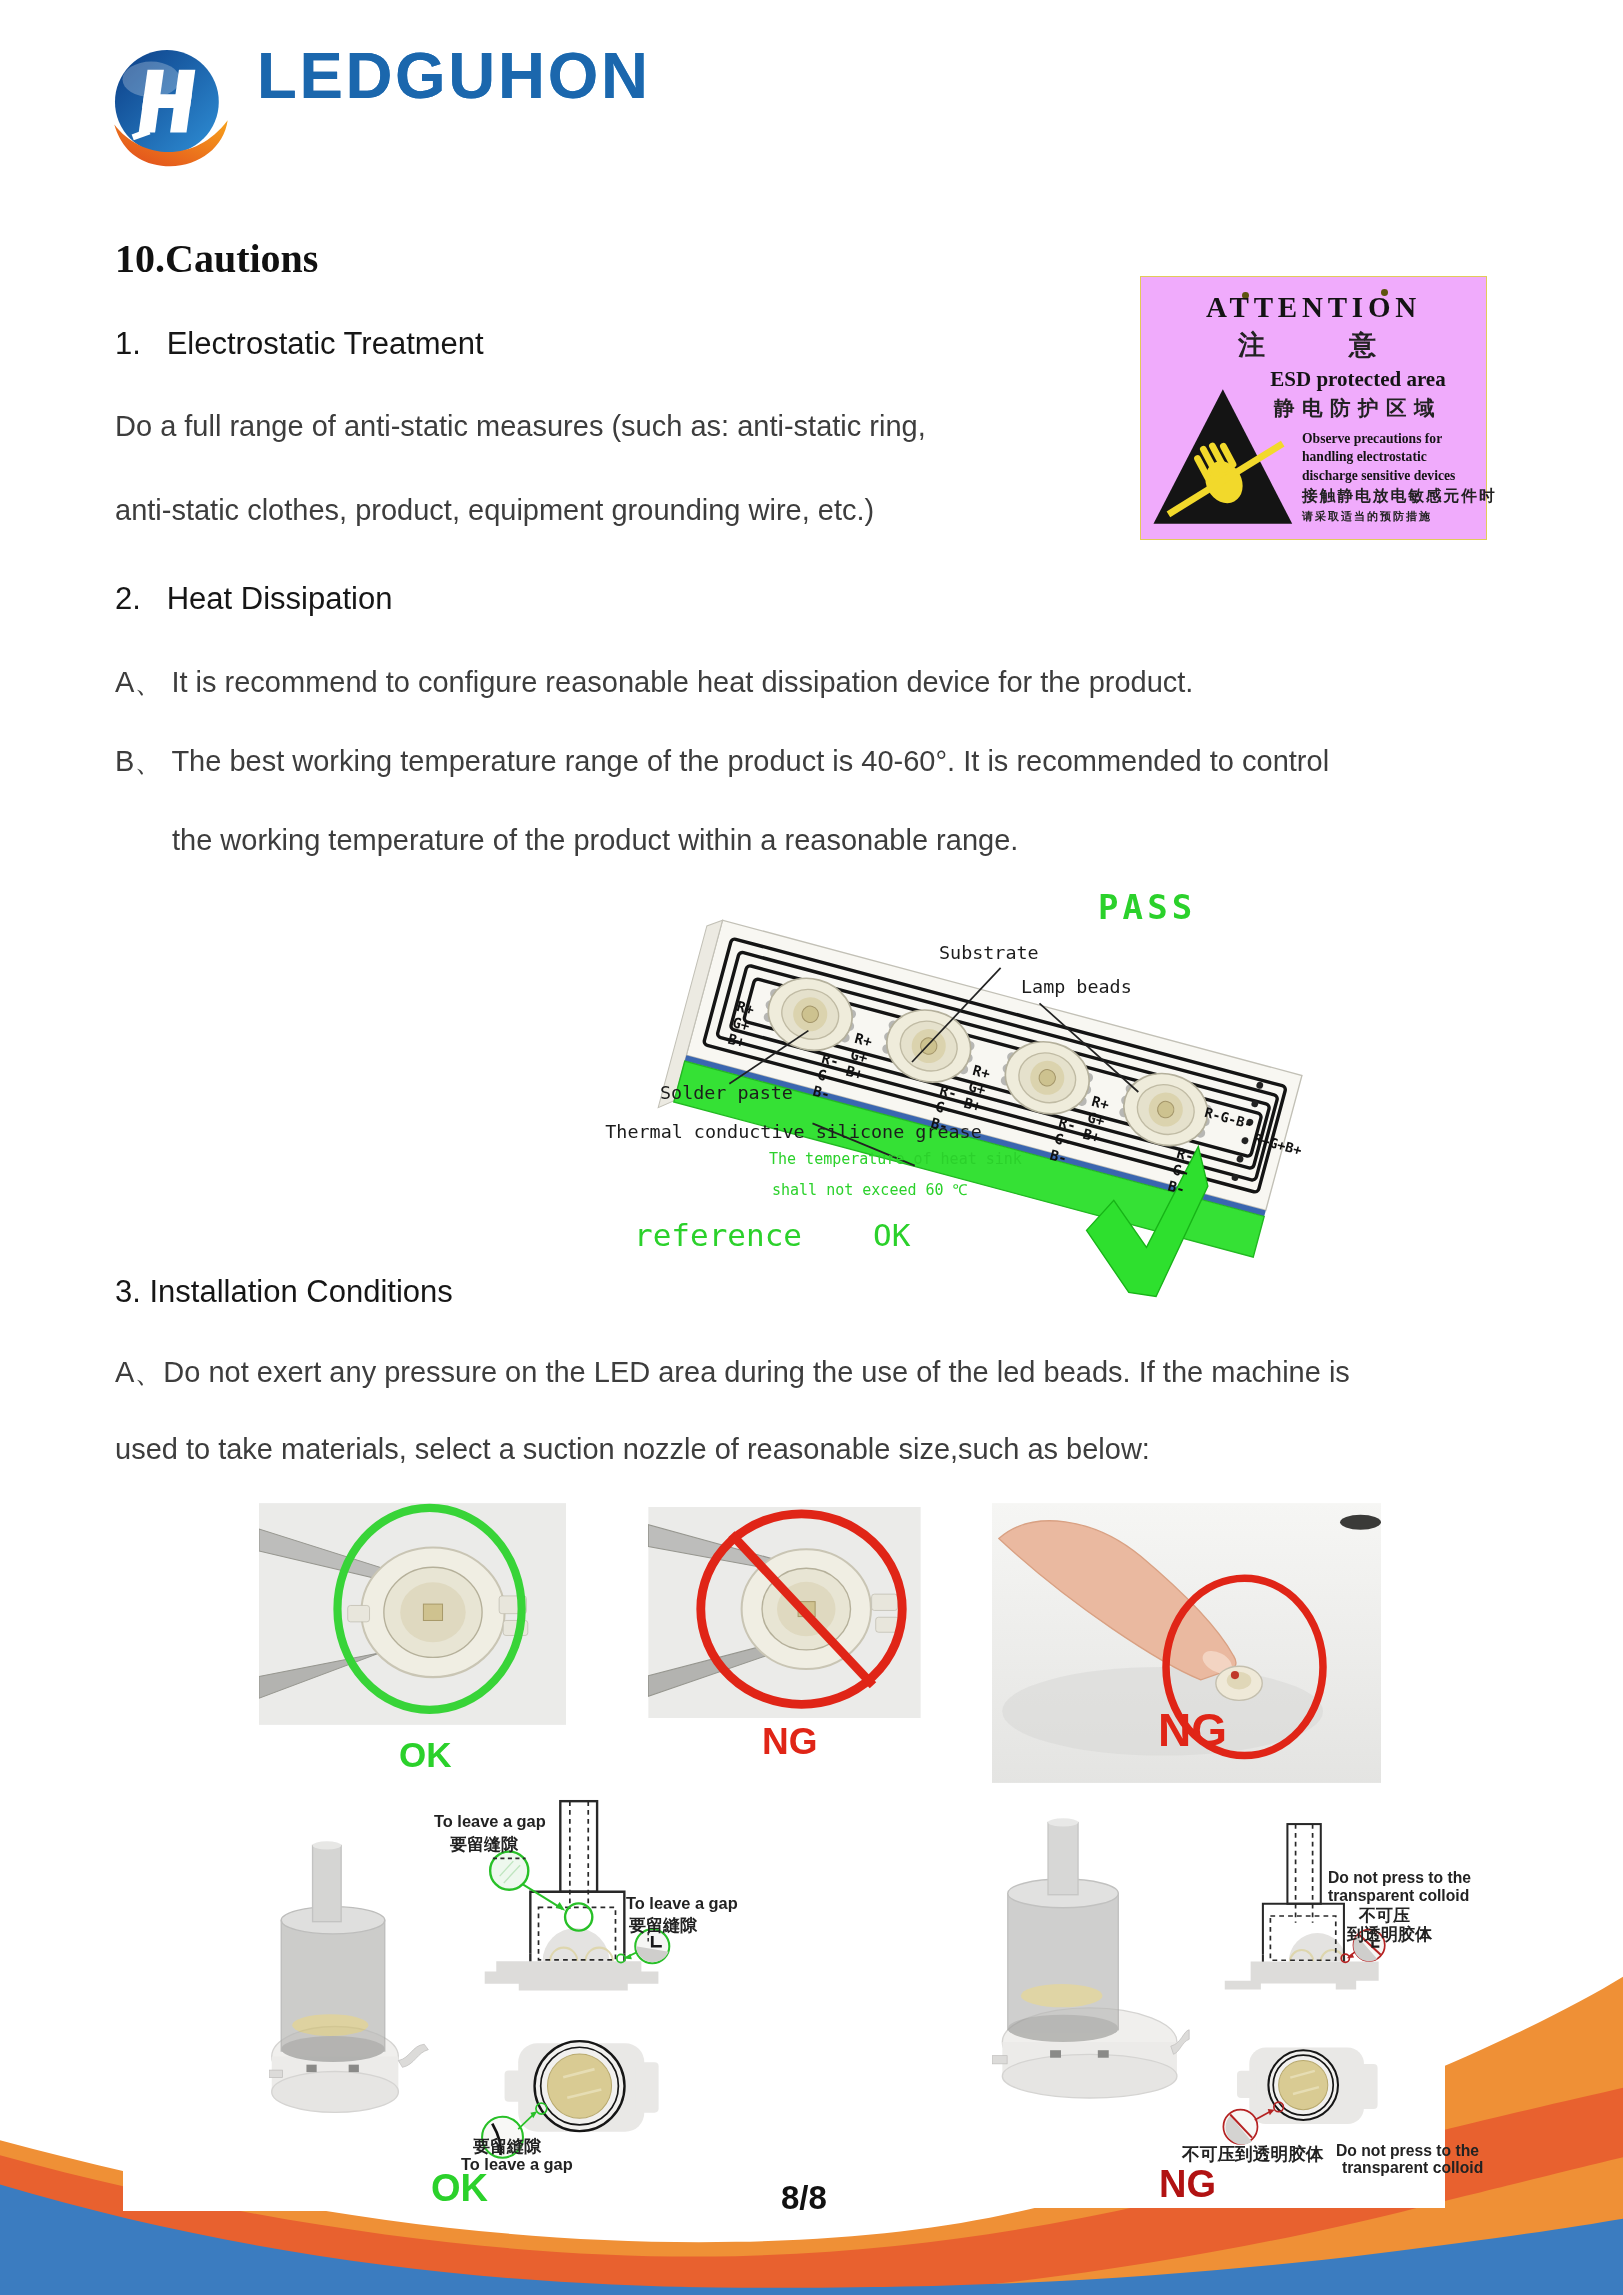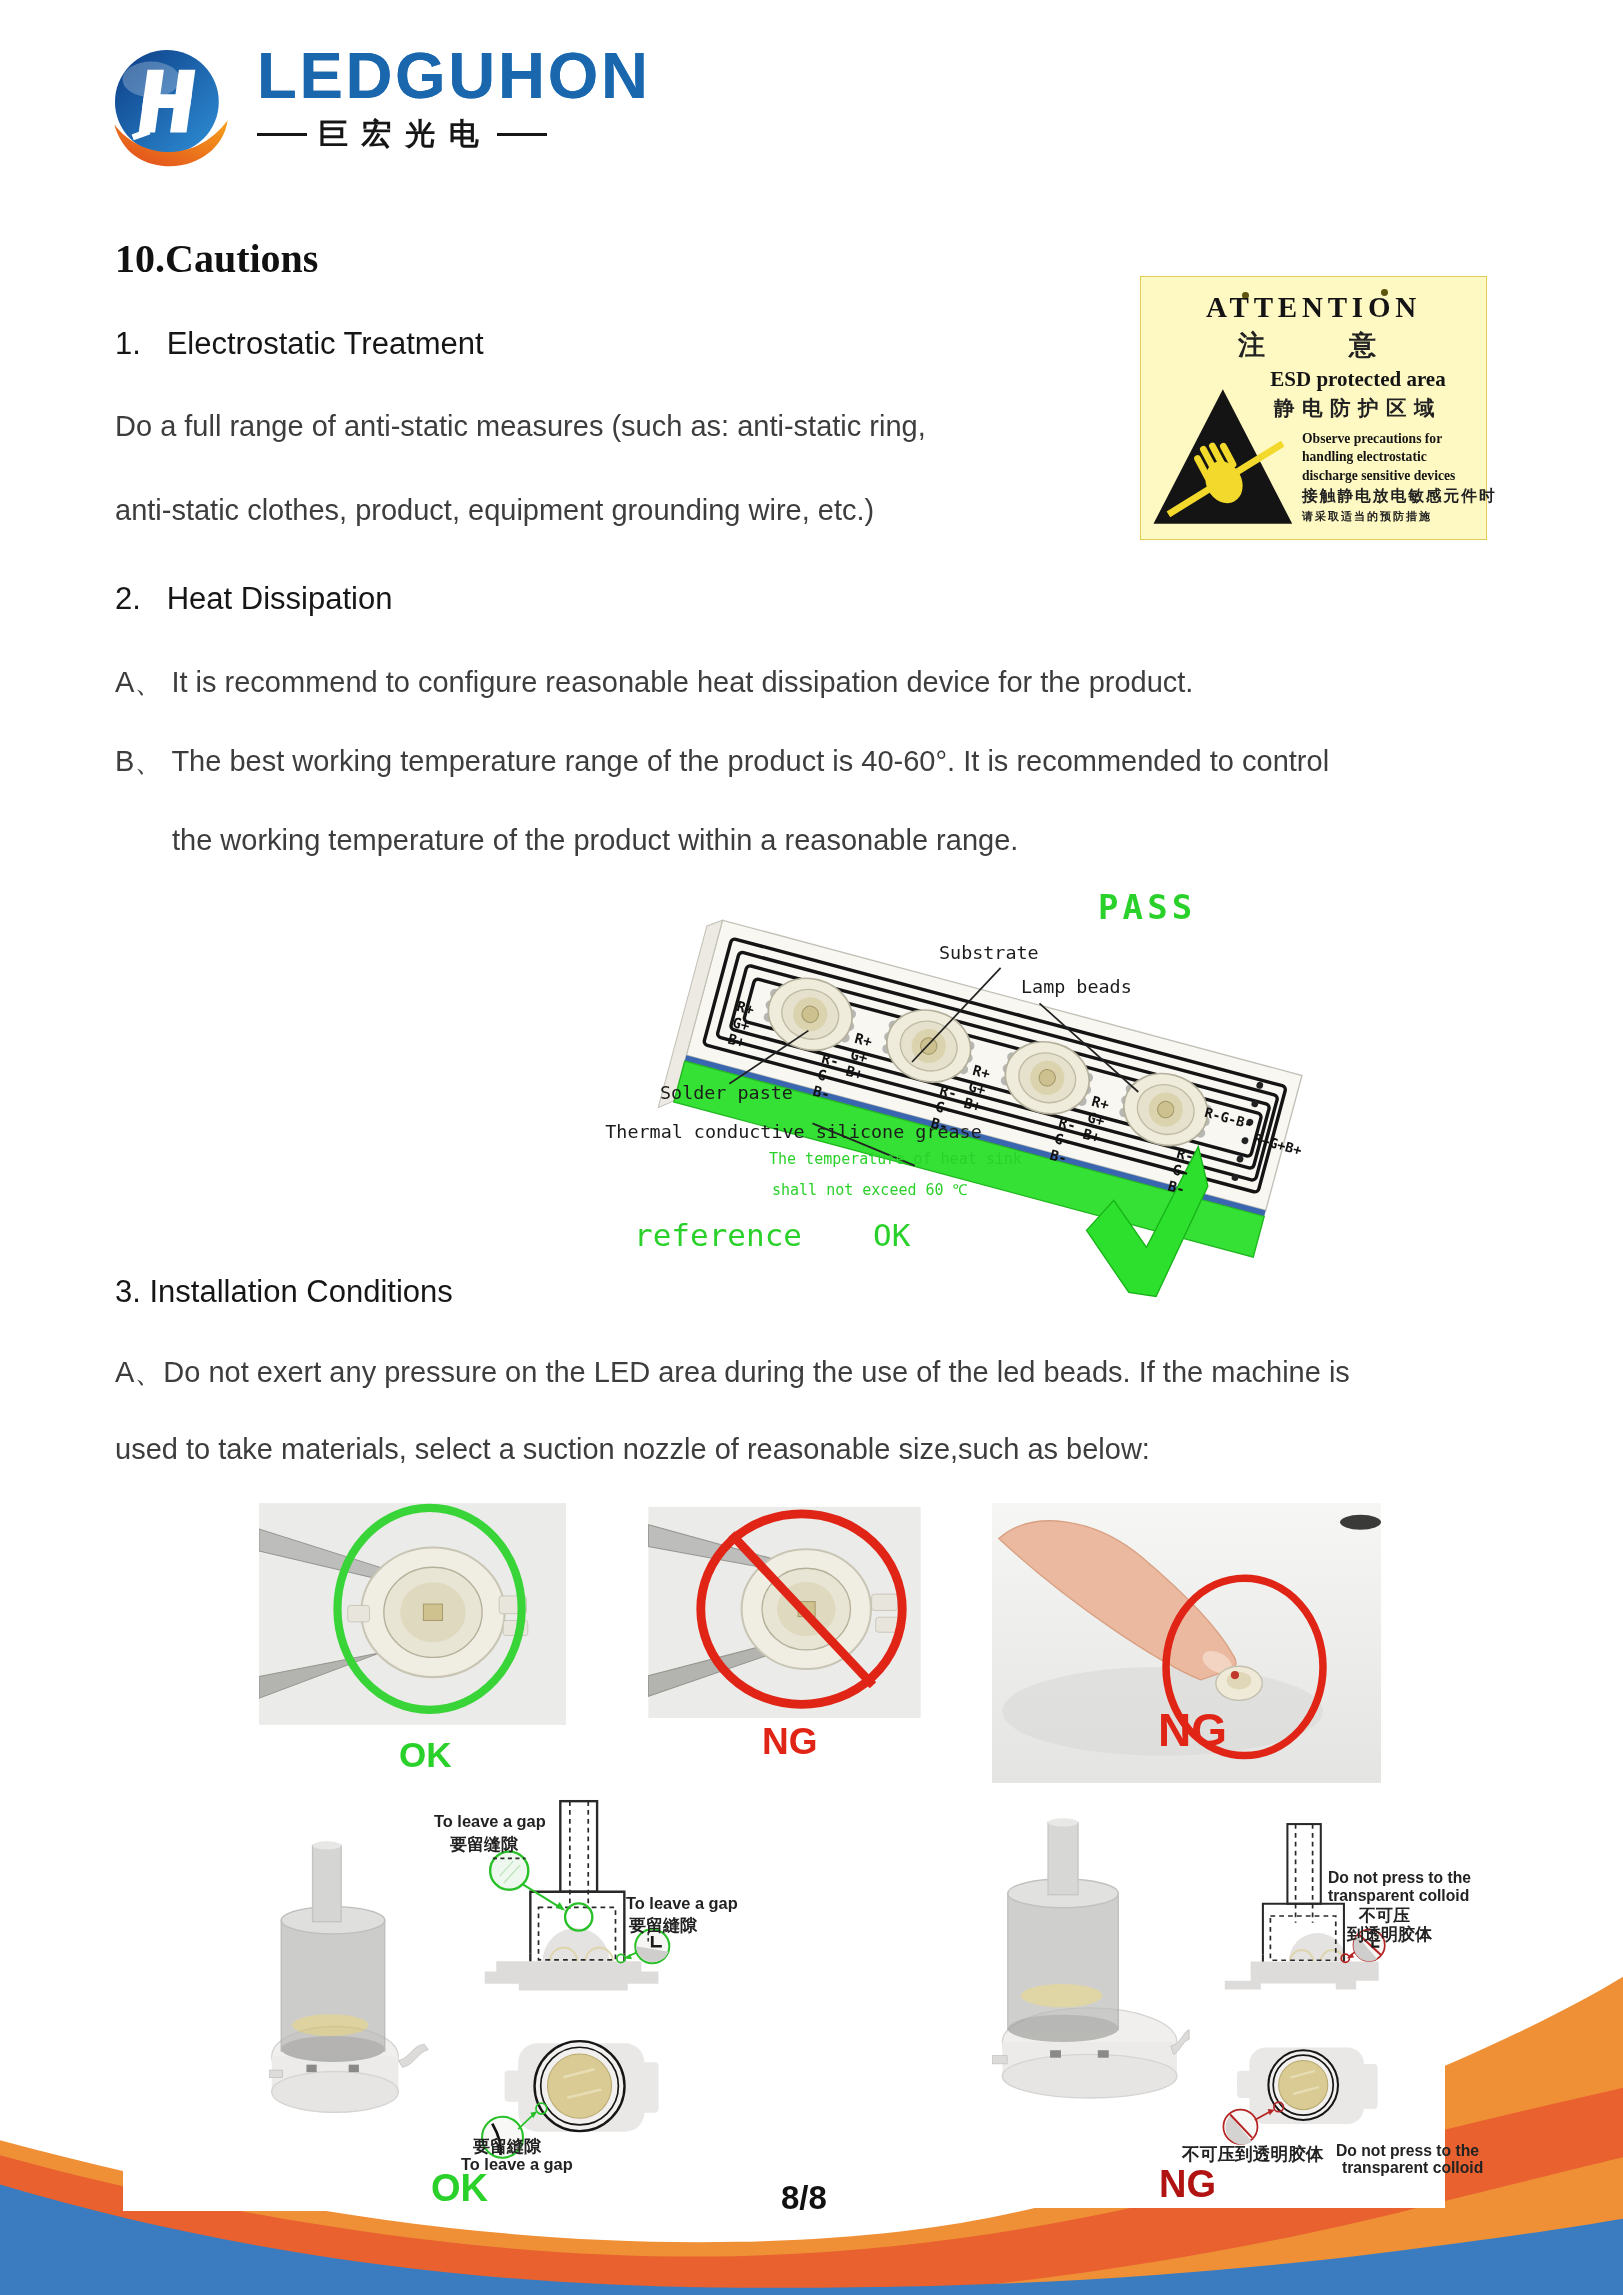--- a/index.html
+++ b/index.html
@@ -52,35 +52,30 @@
       <g transform="skewX(-8)" fill="#ffffff">
         <rect x="72" y="38" width="24" height="92"></rect>
         <rect x="118" y="38" width="24" height="92"></rect>
         <rect x="72" y="74" width="70" height="20"></rect>
       </g>
       <rect x="44" y="128" width="26" height="9" fill="#ffffff" transform="rotate(-20 57 132)"></rect>
     </svg>
     <div style="margin-left:15px;">
       <div style="font-size:65px;font-weight:bold;letter-spacing:2.7px;line-height:68px;color:#1b67ad;
                   background:linear-gradient(90deg,#0d4f9e,#3fa0e0);-webkit-background-clip:text;background-clip:text;">LEDGUHON</div>
-      <div style="display:flex;align-items:center;margin-top:4.1px;">
-        <div style="width:50px;height:3.4px;background:#161616;"></div>
-        <div style="font-size:30px;font-weight:bold;letter-spacing:13.6px;color:#161616;margin:0 4.1px 0 11px;">巨宏光电</div>
-        <div style="width:50px;height:3.4px;background:#161616;"></div>
-      </div>
     </div>
   </div>
 
   <div class="abs h1 keep" style="left:115px;top:235px;">10.Cautions</div>
 
   <div class="abs h2 keep" style="left:115px;top:326px;">1.   Electrostatic Treatment</div>
   <div class="abs body-text" style="left:115px;top:410px;">Do a full range of anti-static measures (such as: anti-static ring,</div>
   <div class="abs body-text" style="left:115px;top:494px;">anti-static clothes, product, equipment grounding wire, etc.)</div>
 
-  <div class="abs" style="left:1140px;top:276px;width:345px;height:262px;background:#fef9c3;border:1.4px solid #e2cb59;">
+  <div class="abs" style="left:1140px;top:276px;width:345px;height:262px;background:#f0abfc;border:1.4px solid #e2cb59;">
     <div class="abs" style="left:101px;top:15px;width:6.8px;height:6.8px;border-radius:50%;background:#5e5410;"></div>
     <div class="abs" style="left:240px;top:12.3px;width:6.8px;height:6.8px;border-radius:50%;background:#5e5410;"></div>
     <div class="abs sign-serif" style="left:0;top:13.6px;width:345px;text-align:center;font-size:29px;letter-spacing:4.8px;">ATTENTION</div>
     <div class="abs smalllabel" style="left:0;top:50px;width:332px;text-align:center;font-size:27px;letter-spacing:23px;text-indent:23px;">注  意</div>
     <div class="abs sign-serif" style="left:89px;top:90px;width:256px;text-align:center;font-size:21px;">ESD protected area</div>
     <div class="abs smalllabel" style="left:89px;top:117px;width:256px;text-align:center;font-size:20.5px;letter-spacing:7.5px;">静电防护区域</div>
     <svg class="abs" style="left:8.2px;top:104px;" width="147" height="151" viewBox="0 0 215 222">
       <polygon points="108,12 6,210 210,210" fill="#141414"></polygon>
       <g transform="rotate(-28 105 140)">
         <ellipse cx="105" cy="150" rx="26" ry="32" fill="#f2d92b"></ellipse>

